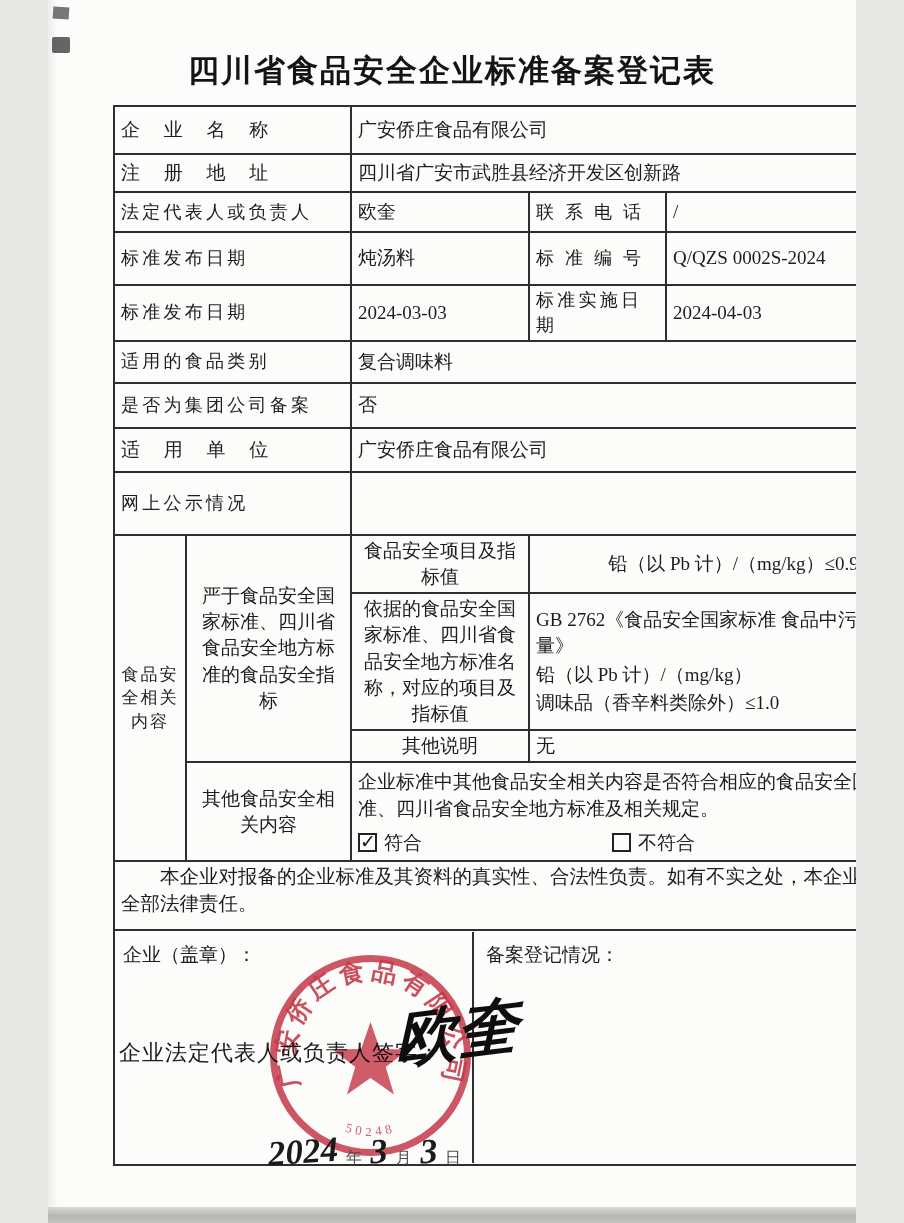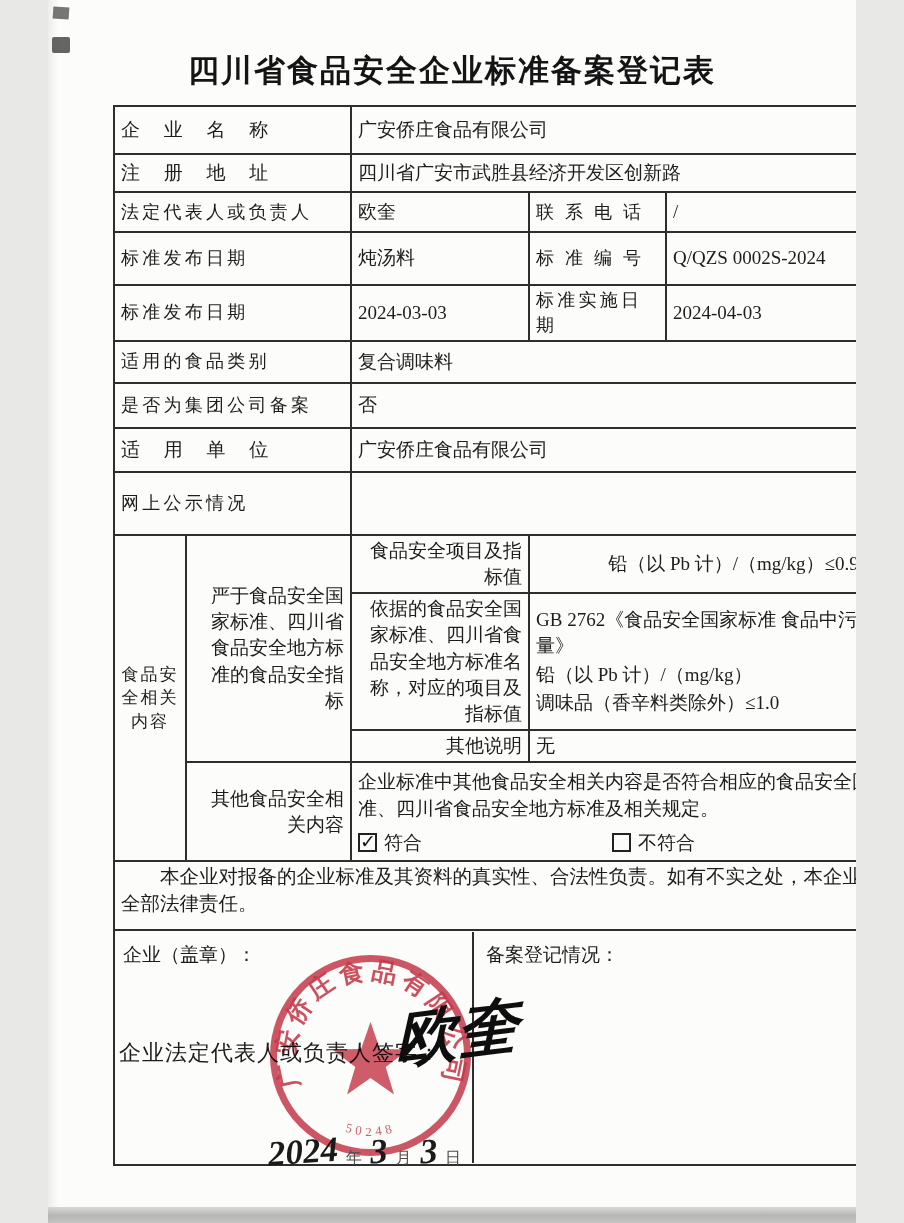--- a/index.html
+++ b/index.html
@@ -10,21 +10,21 @@
   .doc-title{position:absolute;top:50px;left:0;width:100%;text-align:center;
              font-size:31px;font-weight:bold;letter-spacing:2px;color:#141414;}
   
   table.form{position:absolute;left:65px;top:105px;width:824px;border-collapse:collapse;
              table-layout:fixed;font-size:19px;color:#1d1d1d;}
   table.form td{border:2px solid #2e2e2e;padding:2px 6px;vertical-align:middle;line-height:1.38;}
   td.label{}
   td.value{text-align:left;padding-left:8px;}
   .sp{letter-spacing:0.5em;}
   .sp2{letter-spacing:0.18em;font-size:18px;border-radius:15px;}
-  td.tall-label{text-align:right;padding:4px 7px;}
+  td.tall-label{text-align:center;padding:4px 7px;}
   td.group-label{font-size:17px;letter-spacing:2px;text-align:center;padding:4px 5px;line-height:1.6;}
   .center-val{text-align:center;}
   .vlines div{padding:1px 0;}
   
   .checkline{display:flex;align-items:center;margin-top:8px;margin-bottom:2px;}
   .cbox{display:inline-block;width:15px;height:15px;border:2px solid #222;position:relative;margin-right:7px;flex:0 0 auto;}
   .cbox .tick{position:absolute;left:0px;top:-7px;font-size:19px;font-weight:bold;color:#111;font-family:"DejaVu Sans",sans-serif;}
   .gap190{display:inline-block;width:190px;}
   
   .decl{text-indent:2em;padding:6px 12px;line-height:1.55;font-size:19.5px;}

